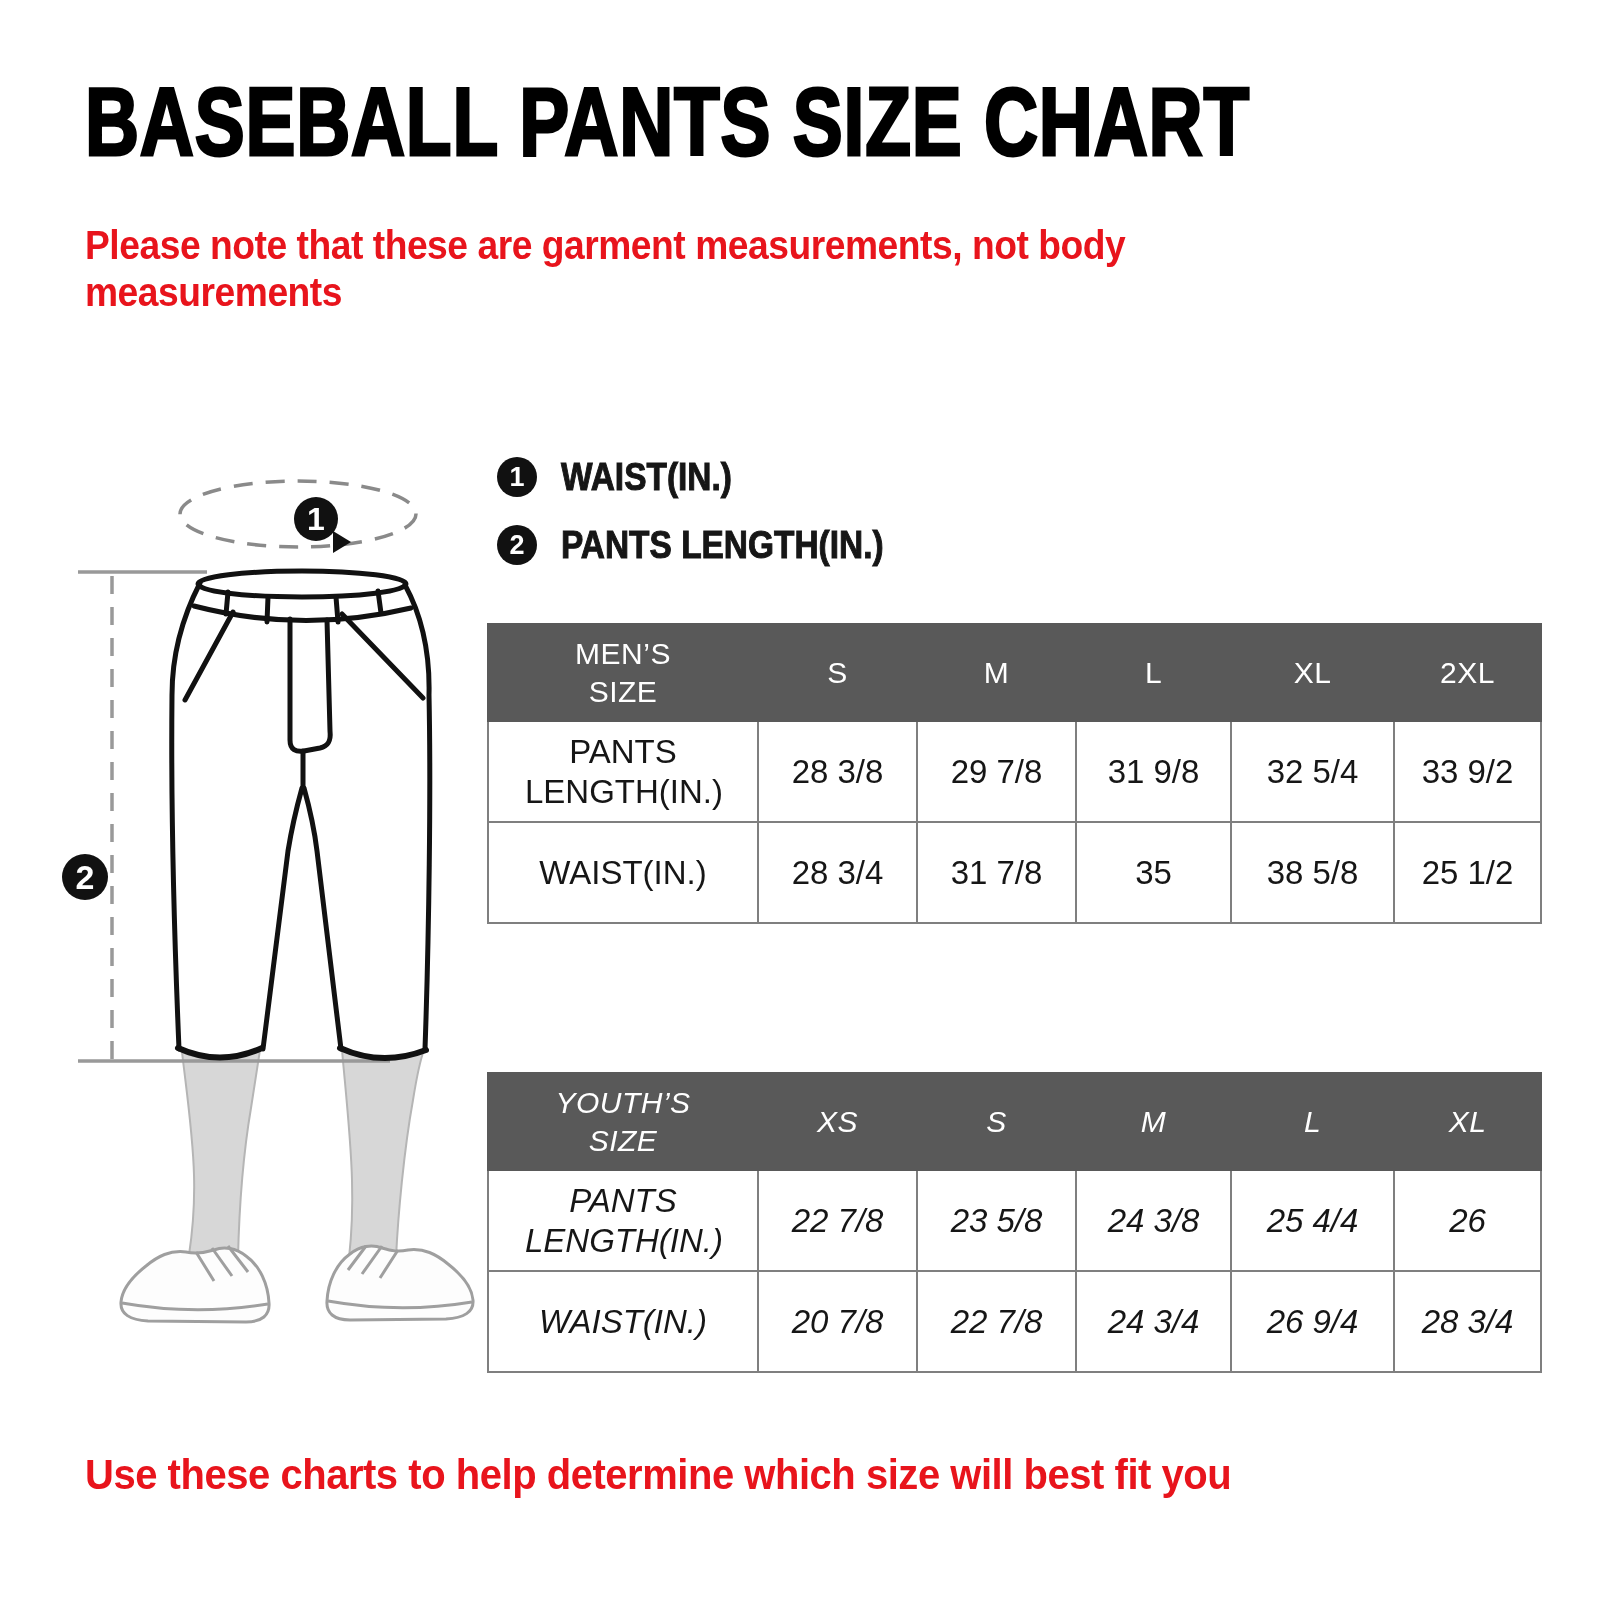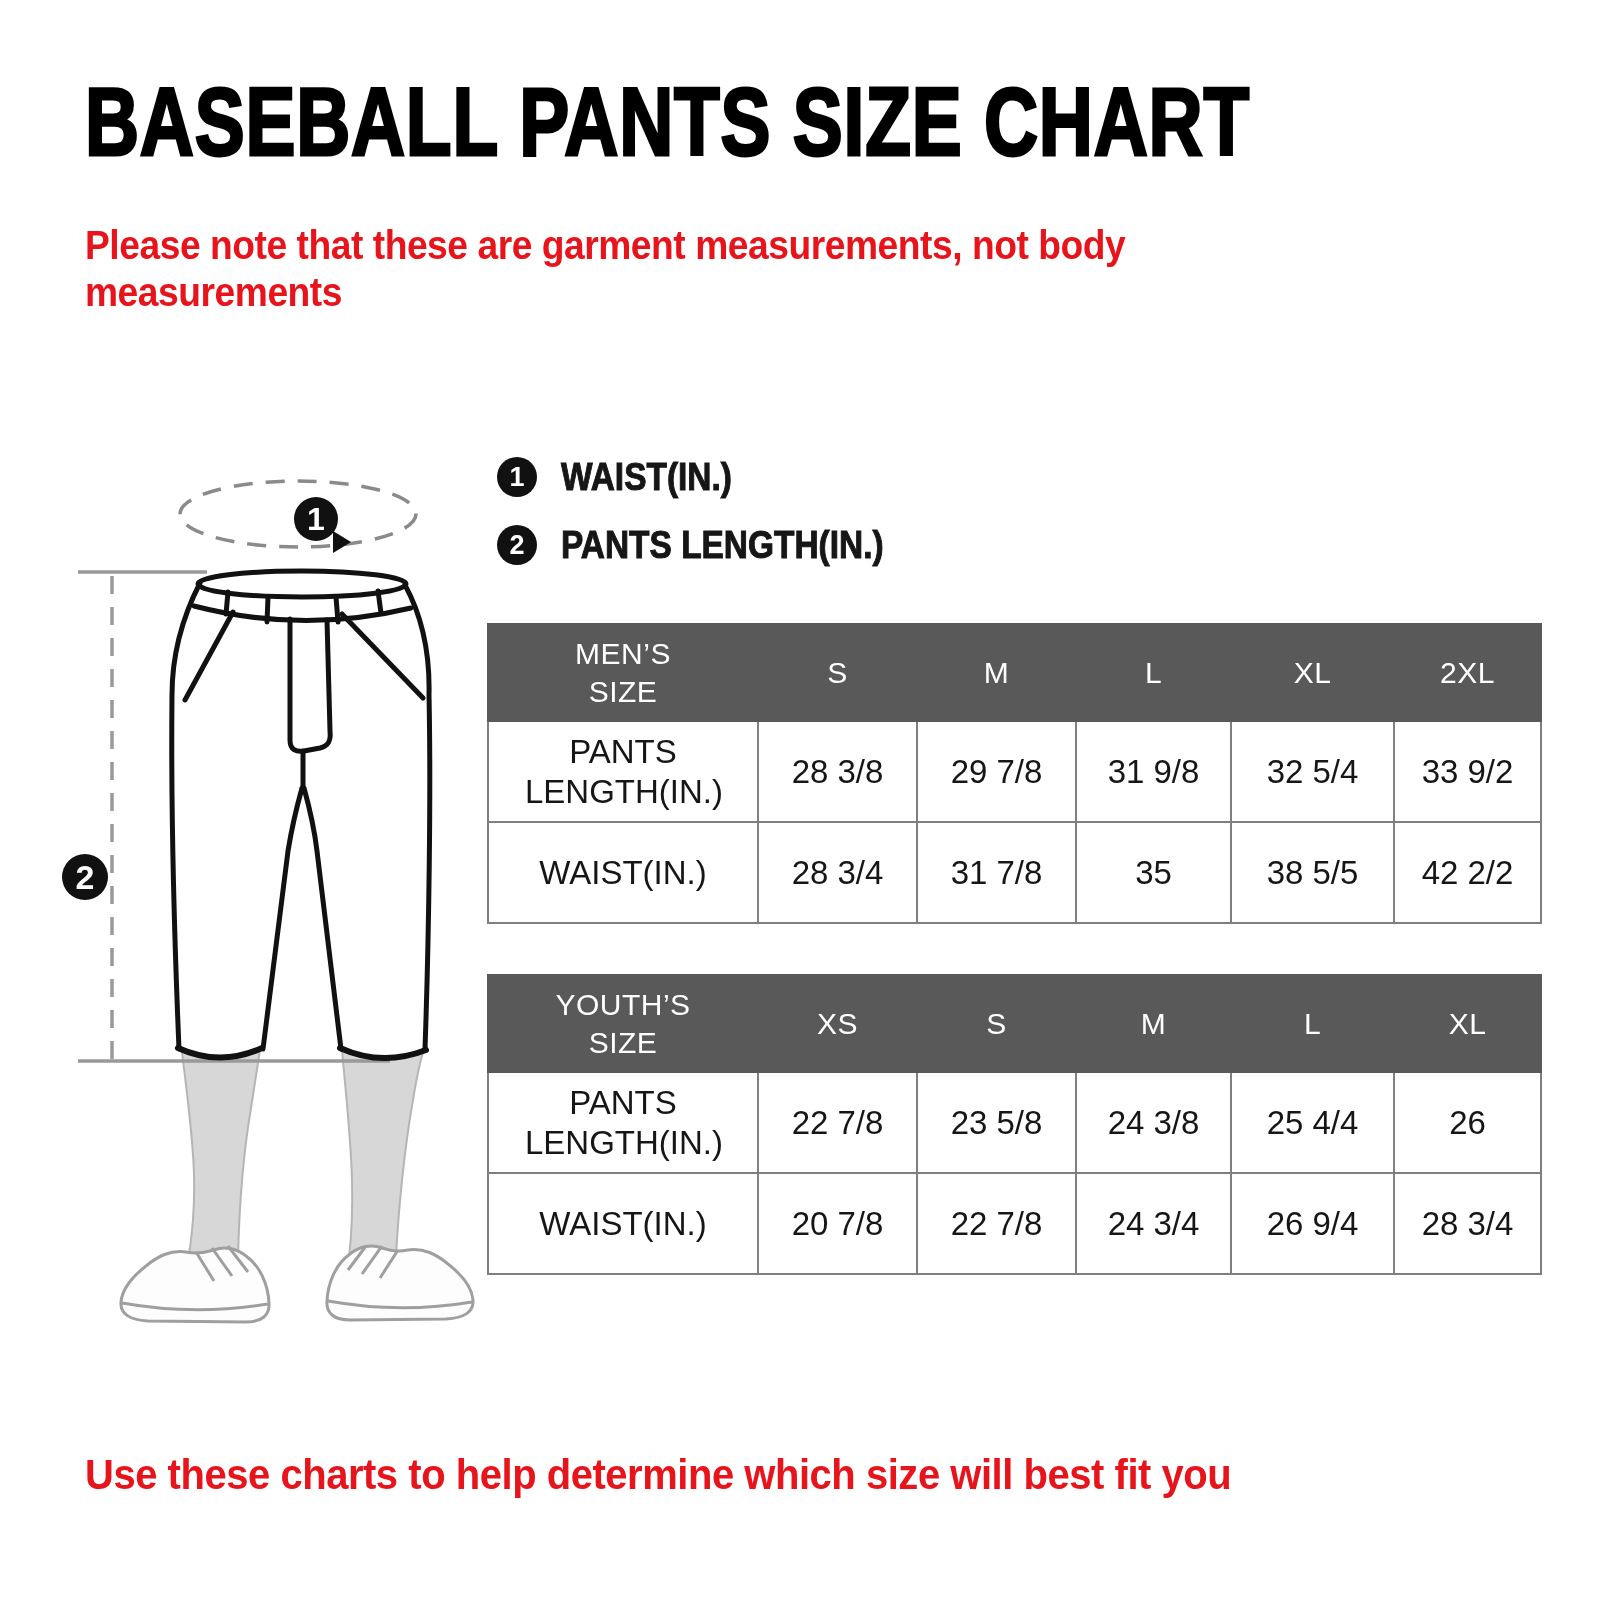--- a/index.html
+++ b/index.html
@@ -33,21 +33,21 @@
   }
   .legend-label{
     font-size:38px;font-weight:bold;color:#161616;-webkit-text-stroke:1px #161616;
     transform:scaleX(0.88);transform-origin:0 0;white-space:nowrap;letter-spacing:0;
   }
   .sizetable{
     position:absolute;left:487px;width:1053px;border-collapse:collapse;table-layout:fixed;
     background:#d946ef;
   }
   .sizetable.men{top:623px;}
-  .sizetable.youth{top:974px;}
+  .sizetable.youth{top:1072px;font-style:italic;}
   .sizetable th{
     background:var(--table-header-bg);color:#fff;font-weight:normal;font-size:30px;
     height:97px;border:2px solid var(--table-header-bg);text-align:center;line-height:1.25;
     letter-spacing:0.5px;
   }
   .sizetable td{
     border:2px solid var(--table-border);font-size:33px;color:#161616;text-align:center;
     height:101px;background:#fff;line-height:1.2;letter-spacing:0;
   }
   .sizetable .hd-wrap{display:inline-block;width:124px;}
@@ -149,22 +149,22 @@
     <td>29 7/8</td>
     <td>31 9/8</td>
     <td>32 5/4</td>
     <td>33 9/2</td>
   </tr>
   <tr>
     <td><span class="lbl-wrap">WAIST(IN.)</span></td>
     <td>28 3/4</td>
     <td>31 7/8</td>
     <td>35</td>
-    <td>38 5/5</td>
-    <td>42 2/2</td>
+    <td>38 5/8</td>
+    <td>25 1/2</td>
   </tr>
 </tbody>
   </table>
 
 <table class="sizetable youth">
   <colgroup>
     <col style="width:270px">
       <col style="width:159px">
       <col style="width:159px">
     <col style="width:155px">

